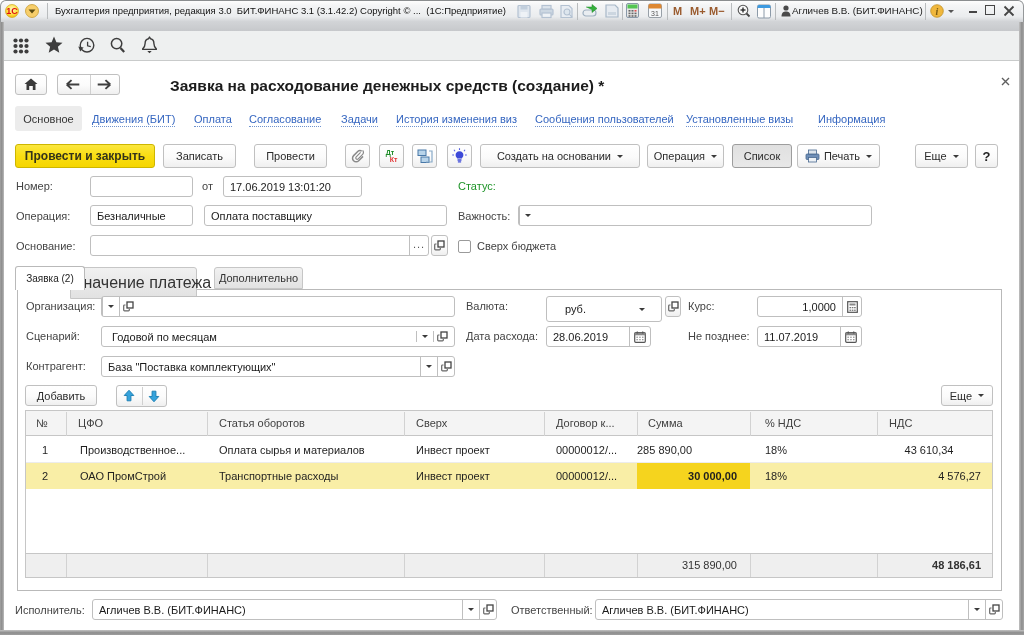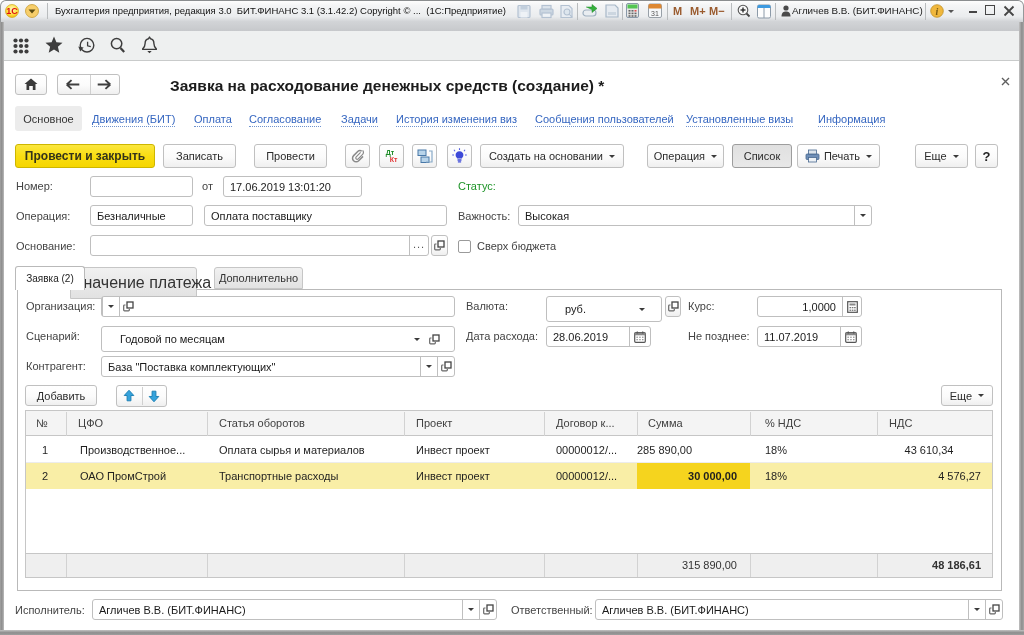--- a/index.html
+++ b/index.html
@@ -237,21 +237,21 @@
       <rect x="6.8" y="13.2" width="3.4" height="1.3" rx="0.6" fill="#3d49d8"></rect>
       <g stroke="#5560e0" stroke-width="1.1">
         <line x1="8.5" y1="0.2" x2="8.5" y2="2"></line>
           <line x1="3" y1="1.8" x2="4" y2="3.2"></line>
           <line x1="14" y1="1.8" x2="13" y2="3.2"></line>
         <line x1="1.2" y1="7" x2="3" y2="7"></line>
           <line x1="14" y1="7" x2="15.8" y2="7"></line>
       </g>
     </svg>
   </div>
-  <div class="btn" style="left:480px;top:144px;width:144px;height:24px">Создать на основании&nbsp;&nbsp;<span class="caret"></span></div>
+  <div class="btn" style="left:480px;top:144px;width:160px;height:24px">Создать на основании&nbsp;&nbsp;<span class="caret"></span></div>
   <div class="btn" style="left:647px;top:144px;width:77px;height:24px">Операция&nbsp;&nbsp;<span class="caret"></span></div>
   <div class="abs" style="left:732px;top:144px;width:60px;height:24px;border:1px solid #9d9d9d;border-radius:3px;background:linear-gradient(180deg,#e0e0e0 0%,#e8e8e8 100%);display:flex;align-items:center;justify-content:center;font-size:11px;color:#2b2b2b">Список</div>
   <div class="btn" style="left:797px;top:144px;width:83px;height:24px">
     <svg width="15" height="14" viewBox="0 0 15 14" style="margin-right:4px">
       <rect x="1" y="5" width="13" height="5.5" rx="1" fill="#6f8fb8" stroke="#48688f" stroke-width="0.8"></rect>
       <rect x="3.5" y="1" width="8" height="4" fill="#dce4ec" stroke="#48688f" stroke-width="0.8"></rect>
       <rect x="3.5" y="8.5" width="8" height="4.5" fill="#eef2f6" stroke="#48688f" stroke-width="0.8"></rect>
     </svg>
     Печать&nbsp;&nbsp;<span class="caret"></span>
   </div>
@@ -264,21 +264,20 @@
   <div class="input" style="left:90px;top:176px;width:103px;height:21px"></div>
   <div class="label" style="left:202px;top:180px">от</div>
   <div class="input" style="left:223px;top:176px;width:139px;height:21px">17.06.2019 13:01:20</div>
   <div class="label green" style="left:458px;top:180px">Статус:</div>
 
   <div class="label" style="left:16px;top:210px">Операция:</div>
   <div class="input" style="left:90px;top:205px;width:103px;height:21px">Безналичные</div>
   <div class="input" style="left:204px;top:205px;width:243px;height:21px">Оплата поставщику</div>
   <div class="label" style="left:458px;top:210px">Важность:</div>
   <div class="input" style="left:518px;top:205px;width:354px;height:21px;padding:0">
-    <div style="flex:1;padding:0 6px">Высокая</div>
     <div style="width:17px;height:100%;border-left:1px solid #bfbfbf;display:flex;align-items:center;justify-content:center">
         <span class="caret"></span>
       </div>
   </div>
 
   <div class="label" style="left:16px;top:240px">Основание:</div>
   <div class="input" style="left:90px;top:235px;width:339px;height:21px;padding:0">
     <div style="flex:1"></div>
     <div style="width:19px;height:100%;border-left:1px solid #bfbfbf;display:flex;align-items:center;justify-content:center;color:#555;font-size:11px;letter-spacing:1px;padding-bottom:4px">...</div>
   </div>
@@ -336,21 +335,21 @@
             <rect x="7.1" y="6" width="1.6" height="1.3"></rect>
             <rect x="2.5" y="8.6" width="1.6" height="1.3"></rect>
             <rect x="4.8" y="8.6" width="1.6" height="1.3"></rect>
             <rect x="7.1" y="8.6" width="1.6" height="1.3"></rect>
           </g>
         </svg>
     </div>
   </div>
 
   <div class="label" style="left:26px;top:330px">Сценарий:</div>
-  <div class="input" style="left:101px;top:326px;width:354px;height:21px;padding:12px">
+  <div class="input" style="left:101px;top:326px;width:354px;height:21px;padding:4px">
     <div style="flex:1;padding:0 6px">Годовой по месяцам</div>
     <div style="width:17px;height:100%;border-left:1px solid #bfbfbf;display:flex;align-items:center;justify-content:center">
         <span class="caret"></span>
       </div>
     <div style="width:17px;height:100%;border-left:1px solid #bfbfbf;display:flex;align-items:center;justify-content:center">
       <svg width="11" height="11" viewBox="0 0 11 11">
           <rect x="4" y="1" width="6" height="6" fill="none" stroke="#444" stroke-width="1.3"></rect>
           <path d="M2.5 4 L1.5 4 a0.8 0.8 0 0 0 -0.8 0.8 L0.7 9 a0.8 0.8 0 0 0 0.8 0.8 L5.5 9.8 a0.8 0.8 0 0 0 0.8 -0.8 L6.3 8" fill="none" stroke="#666" stroke-width="1.2"></path>
         </svg>
     </div>
@@ -421,21 +420,21 @@
   <div class="btn" style="left:941px;top:385px;width:52px;height:21px">Еще&nbsp;&nbsp;<span class="caret"></span></div>
 </div>
 
 <div class="abs" id="table">
   <div class="abs" style="left:25px;top:410px;width:968px;height:168px;border:1px solid #c6c6c6;background:#fff"></div>
   <div class="abs" style="left:26px;top:411px;width:966px;height:25px;background:#f4f4f4;border-bottom:1px solid #c6c6c6"></div>
 
   <div class="abs thead" style="left:36px;top:417px">№</div>
   <div class="abs thead" style="left:78px;top:417px">ЦФО</div>
   <div class="abs thead" style="left:219px;top:417px">Статья оборотов</div>
-  <div class="abs thead" style="left:416px;top:417px">Проект</div>
+  <div class="abs thead" style="left:416px;top:417px">Сверх</div>
   <div class="abs thead" style="left:556px;top:417px">Договор к...</div>
   <div class="abs thead" style="left:648px;top:417px">Сумма</div>
   <div class="abs thead" style="left:765px;top:417px">% НДС</div>
   <div class="abs thead" style="left:889px;top:417px">НДС</div>
 
   <div class="hsep" style="left:66px"></div>
   <div class="hsep" style="left:207px"></div>
   <div class="hsep" style="left:404px"></div>
   <div class="hsep" style="left:544px"></div>
   <div class="hsep" style="left:637px"></div>

